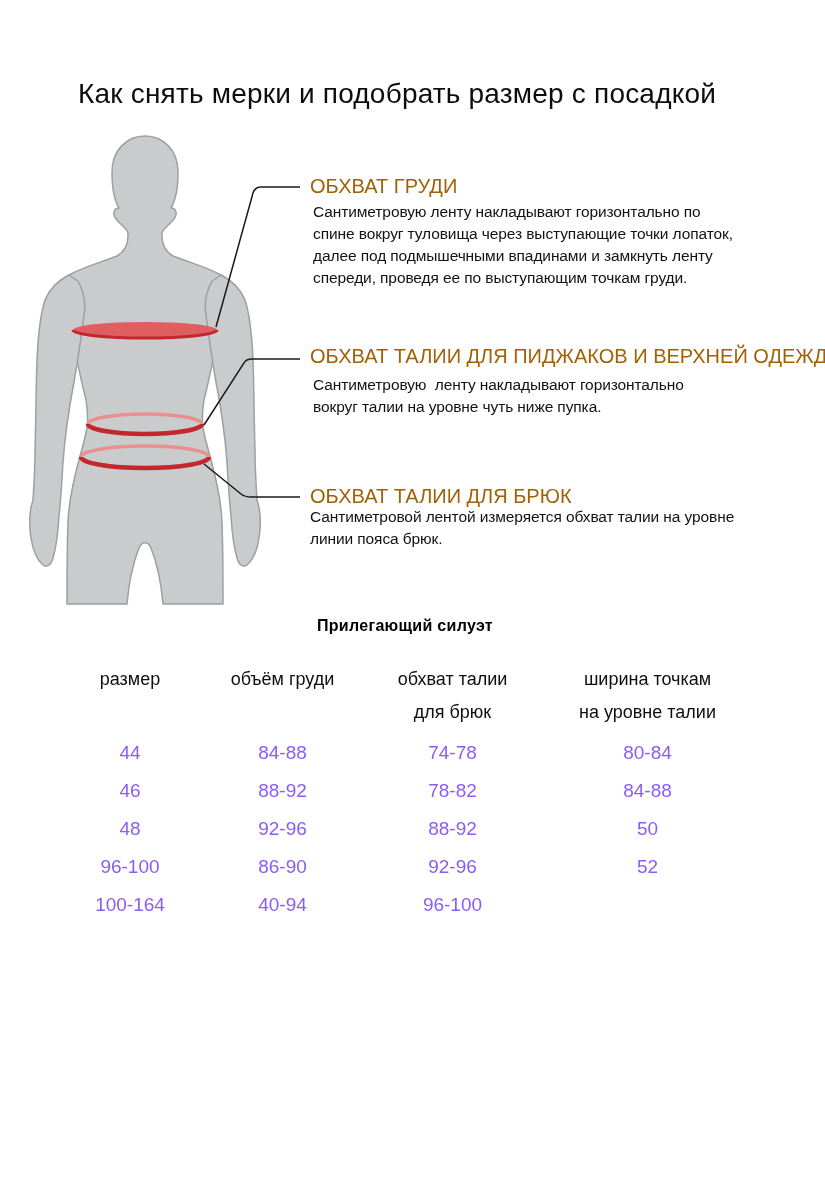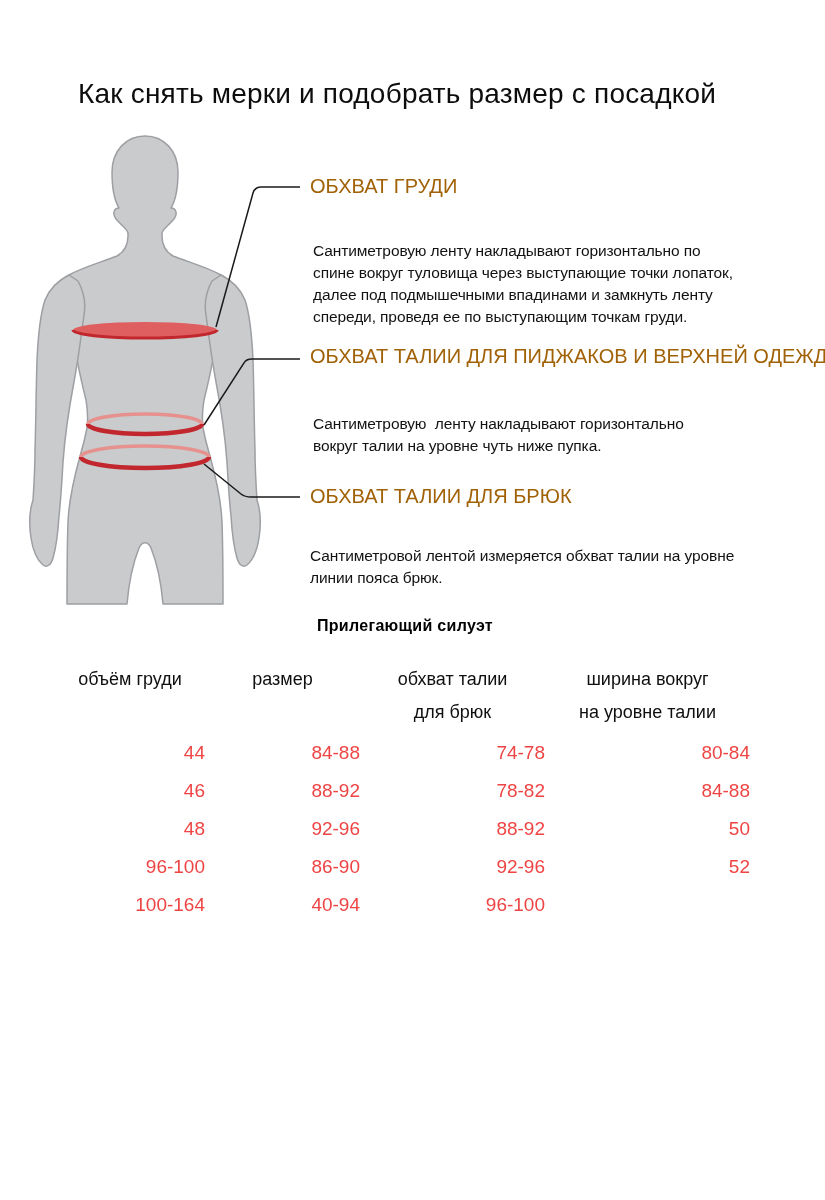--- a/index.html
+++ b/index.html
@@ -10,38 +10,38 @@
   .abs{position:absolute;}
   .page-title{
     left:78px;top:77px;font-size:28px;line-height:34px;font-weight:400;
     letter-spacing:.2px;white-space:nowrap;color:#0d0d0d;
   }
   .m-heading{
     font-size:20px;line-height:24px;font-weight:400;white-space:nowrap;color:#a16207;
   }
   .m-body{
     font-size:15.5px;line-height:22px;font-weight:400;white-space:pre-wrap;
-    letter-spacing:-0.1px;color:#121212;margin-top:39px;
+    letter-spacing:-0.1px;color:#121212;
   }
   #mh1{left:310px;top:174px;} #mb1{left:313px;top:201px;}
   #mh2{left:310px;top:344px;} #mb2{left:313px;top:374px;}
   #mh3{left:310px;top:484px;} #mb3{left:310px;top:506px;}
   .table-title{
     left:55px;top:611px;width:700px;text-align:center;
     font-size:16px;line-height:30px;font-weight:700;letter-spacing:.3px;color:#000;
   }
   .size-table{
     left:55px;top:663px;display:grid;grid-template-columns:150px 155px 185px 205px;
   }
   .size-table .th{
     text-align:center;font-size:18px;line-height:33px;font-weight:400;
     padding-bottom:5px;color:#0f0f0f;
   }
   .size-table .td{
-    text-align:right;font-size:19px;line-height:38px;font-weight:400;color:#ef4444;
+    text-align:center;font-size:19px;line-height:38px;font-weight:400;color:#8b5cf6;
   }
   svg{display:block;}
 </style>
 </head>
 <body>
 
 <div id="canvas">
 
   <div class="abs page-title">Как снять мерки и подобрать размер с посадкой</div>
 
@@ -144,33 +144,33 @@
 вокруг талии на уровне чуть ниже пупка.</div>
 
   <div id="mh3" class="abs m-heading">ОБХВАТ ТАЛИИ ДЛЯ БРЮК</div>
   <div id="mb3" class="abs m-body">Сантиметровой лентой измеряется обхват талии на уровне
 линии пояса брюк.</div>
 
   <div class="abs table-title">Прилегающий силуэт</div>
 
   <div class="abs size-table">
     <div class="th">
-      <div>объём груди</div>
+      <div>размер</div>
       <div></div>
     </div>
     <div class="th">
-      <div>размер</div>
+      <div>объём груди</div>
       <div></div>
     </div>
     <div class="th">
       <div>обхват талии</div>
       <div>для брюк</div>
     </div>
     <div class="th">
-      <div>ширина вокруг</div>
+      <div>ширина точкам</div>
       <div>на уровне талии</div>
     </div>
 
     <div class="td">44</div>
     <div class="td">84-88</div>
     <div class="td">74-78</div>
     <div class="td">80-84</div>
 
     <div class="td">46</div>
     <div class="td">88-92</div>

